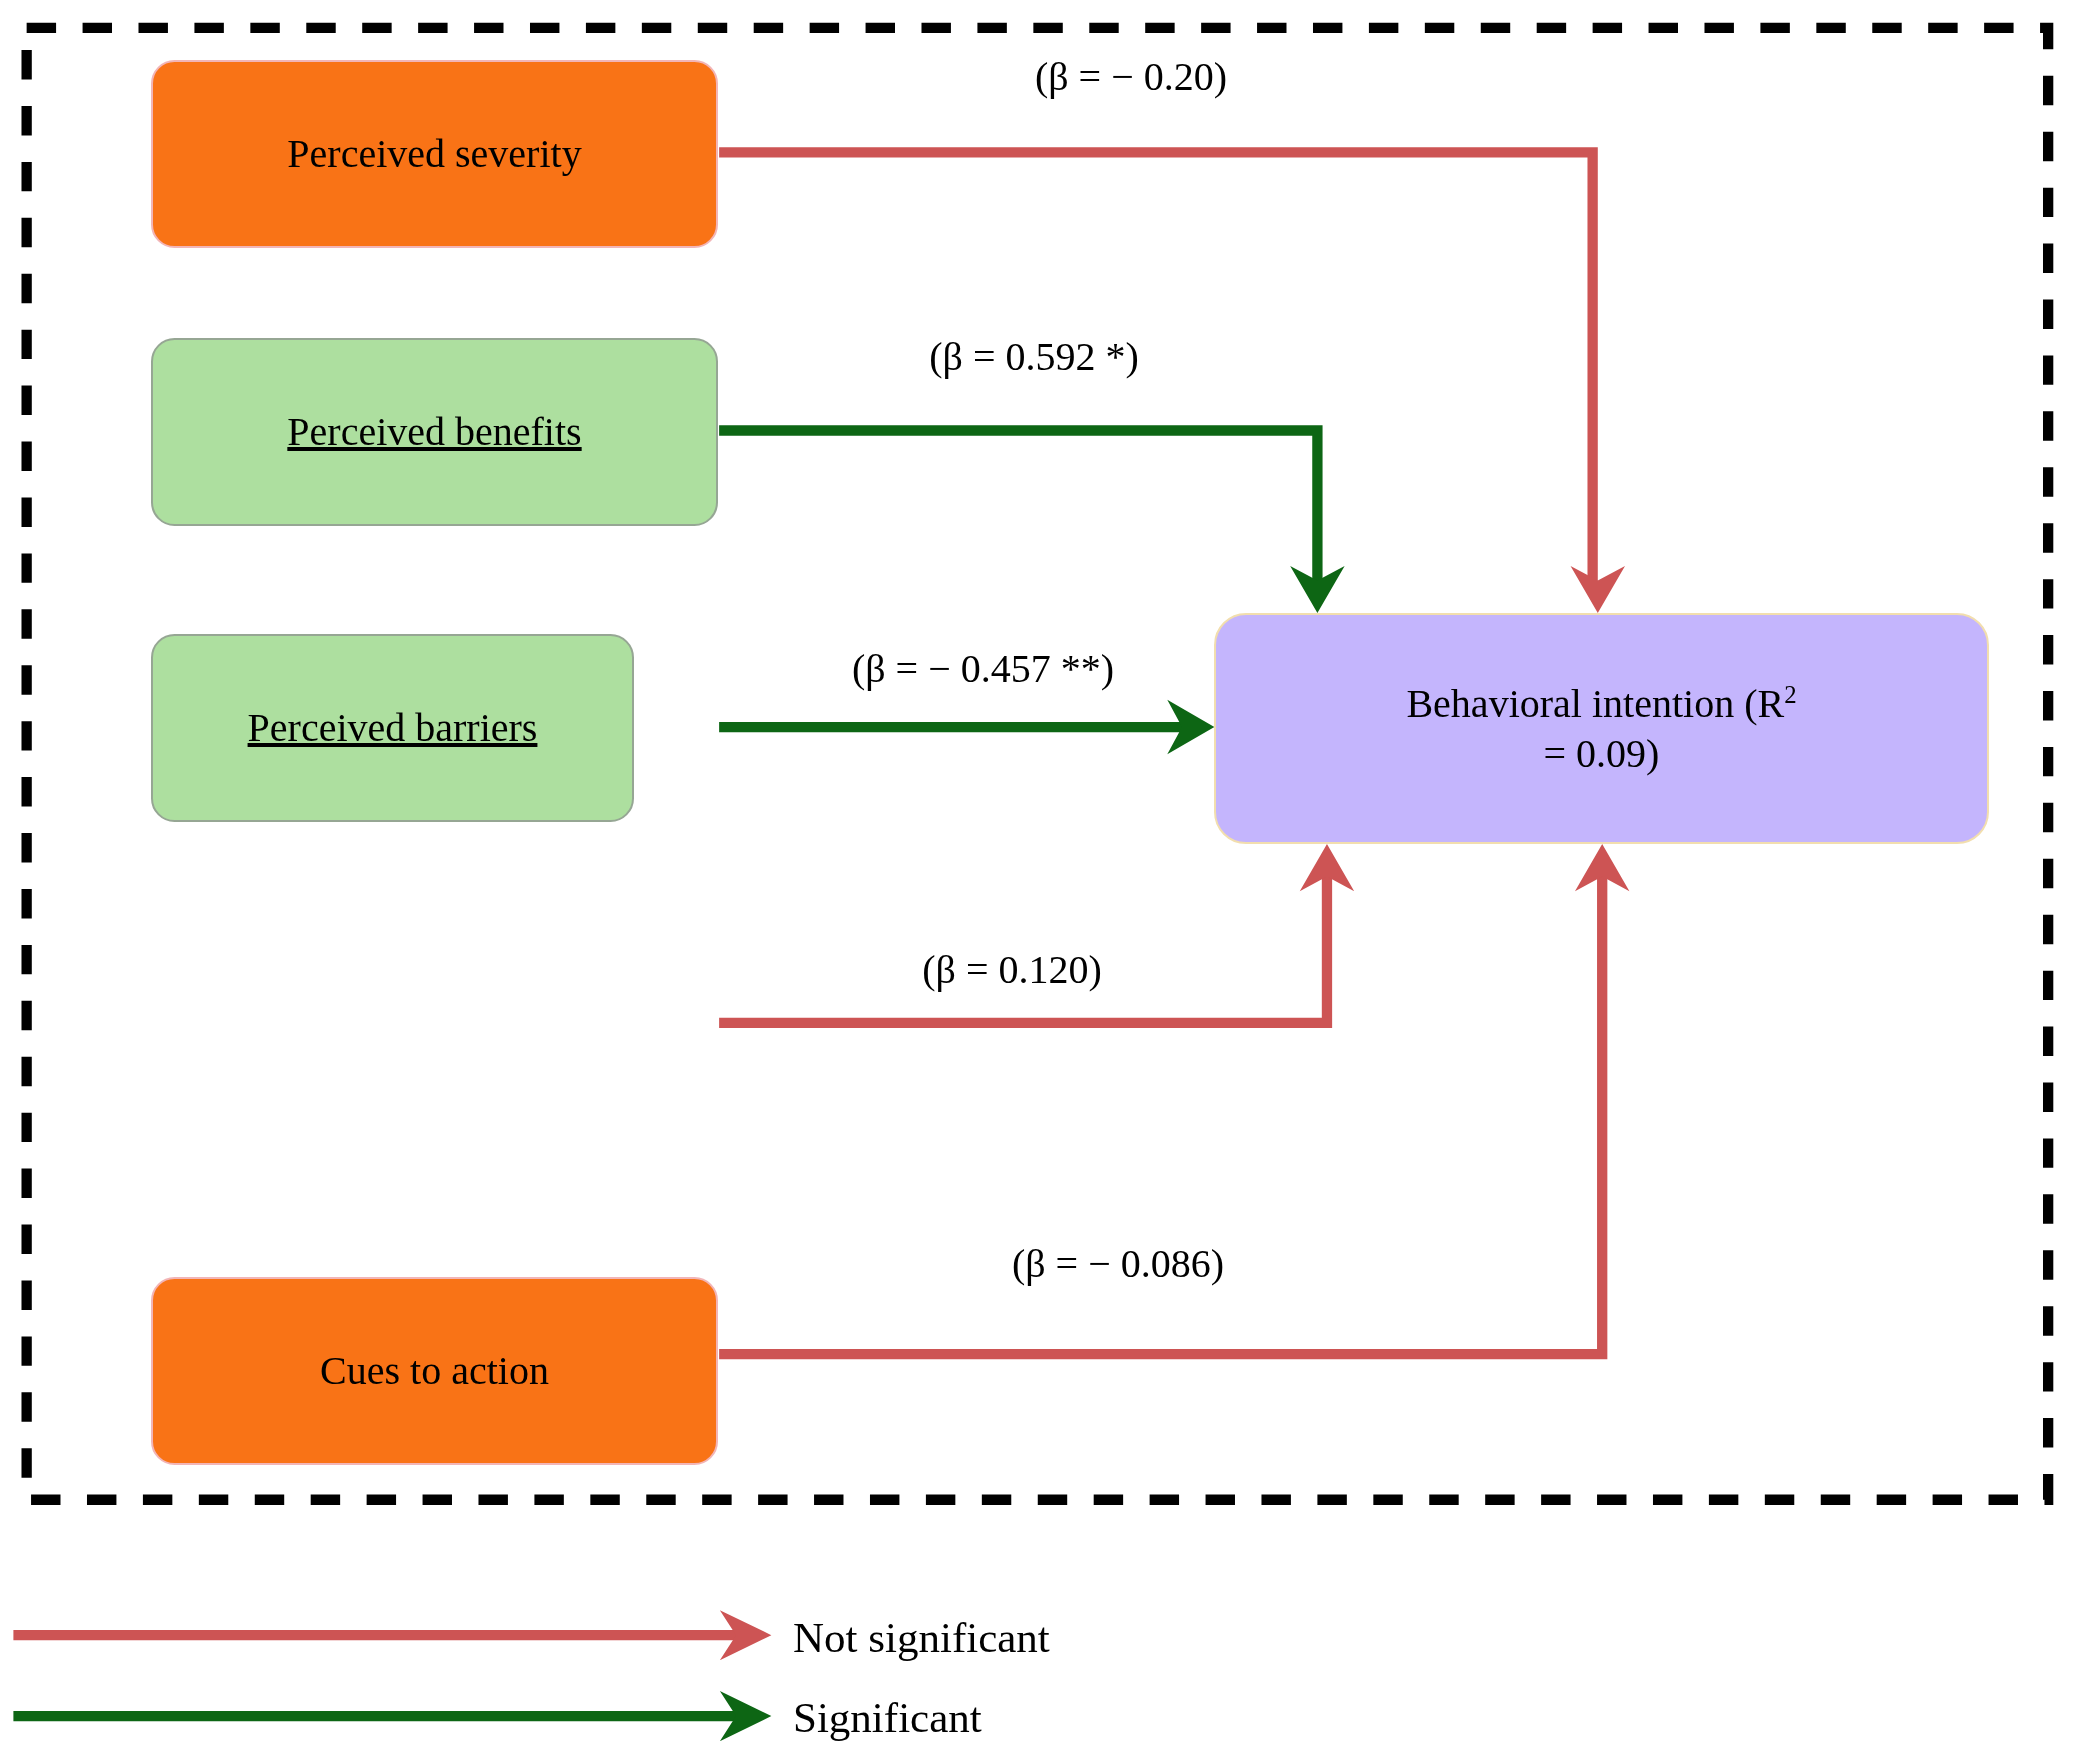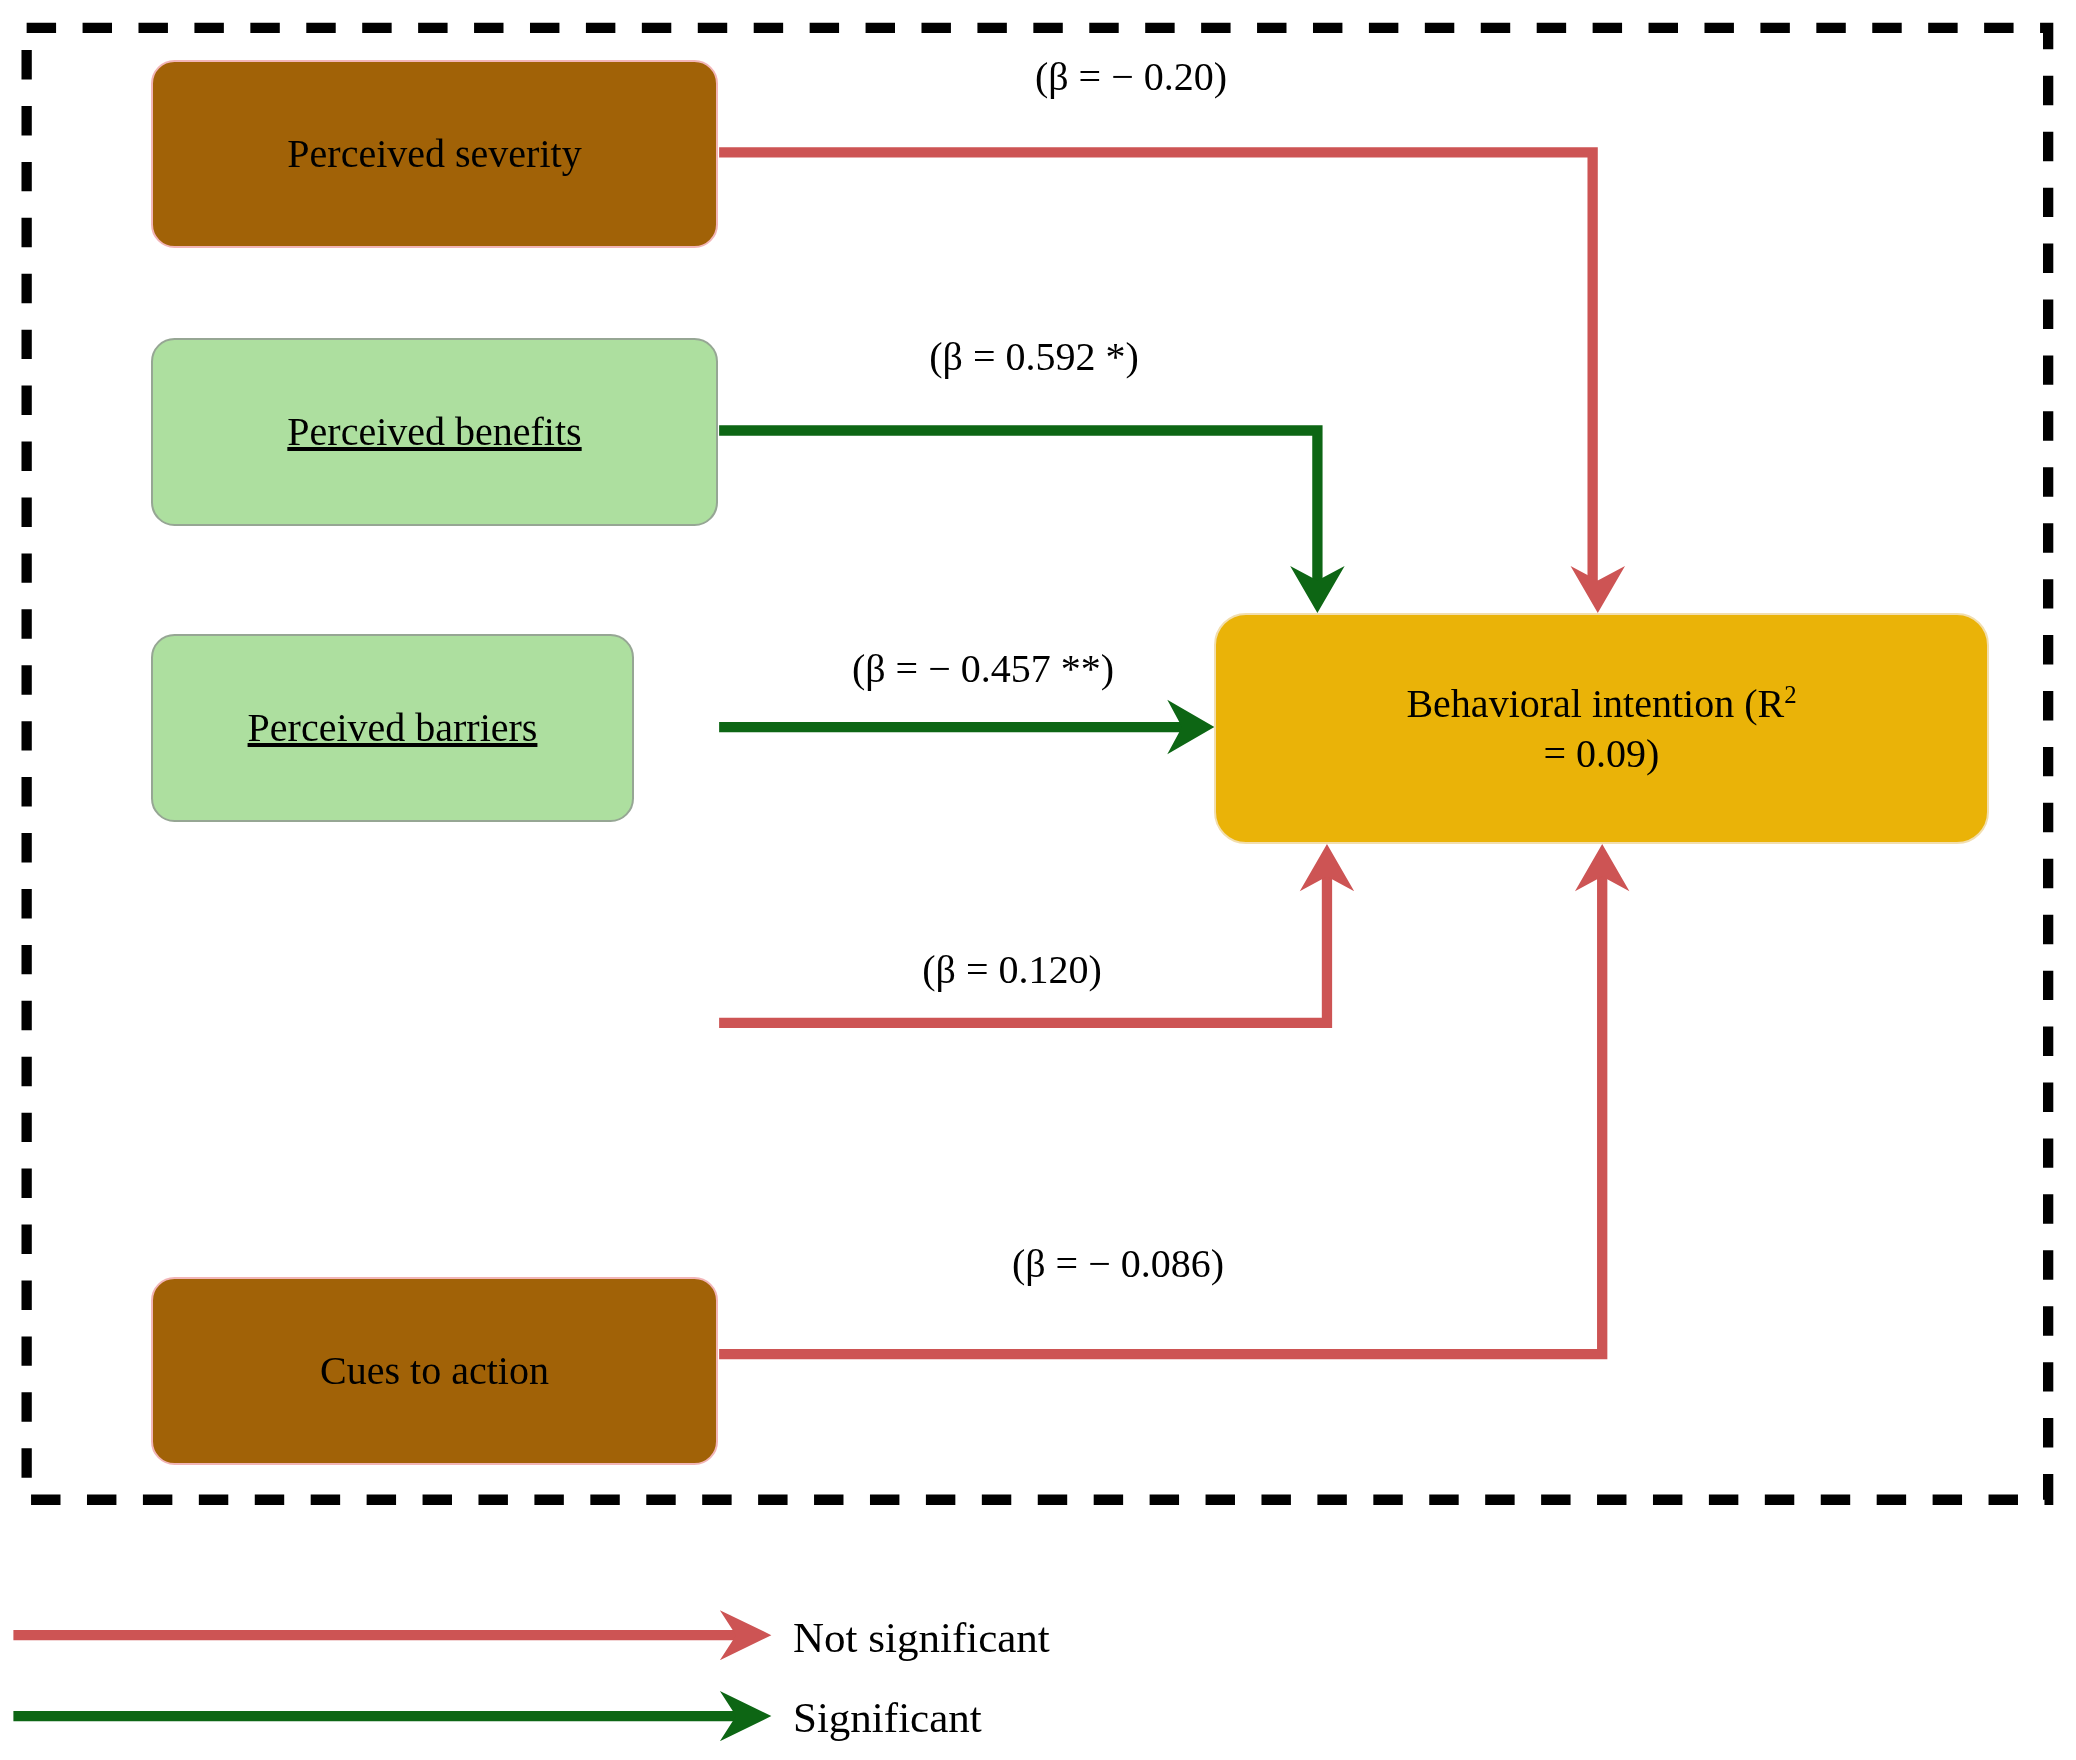--- a/index.html
+++ b/index.html
@@ -18,23 +18,23 @@
     display:flex;
     align-items:center;
     justify-content:center;
     text-align:center;
     border-radius:23.5px;
     font-size:40px;
     line-height:1.15;
     padding:0 13.2px;
     box-sizing:border-box;
   }
-  .pink{background:#a16207;border:2.2px solid #f2b5b7;text-align:right;}
+  .pink{background:#f97316;border:2.2px solid #f2b5b7;text-align:right;}
   .green{background:#addf9f;border:2.2px solid #96a694;text-decoration:underline;}
-  .outcome{background:#eab308;border:2.2px solid #f2deae;border-radius:32px;font-size:40px;line-height:1.25;}
+  .outcome{background:#c4b5fd;border:2.2px solid #f2deae;border-radius:32px;font-size:40px;line-height:1.25;}
   .beta{
     position:absolute;
     transform:translateX(-50%);
     font-size:40px;
     white-space:nowrap;
   }
   .legend-label{
     position:absolute;
     font-size:43px;
     white-space:nowrap;

